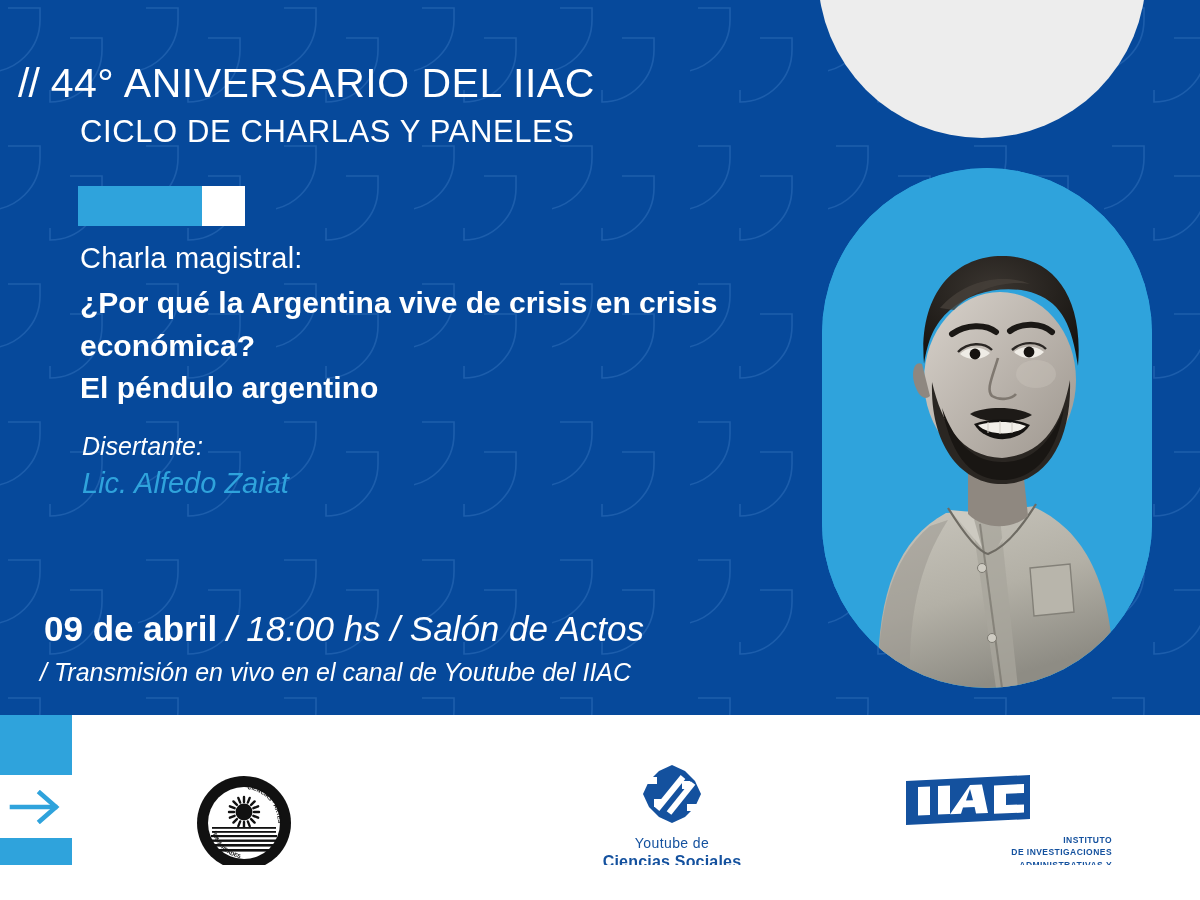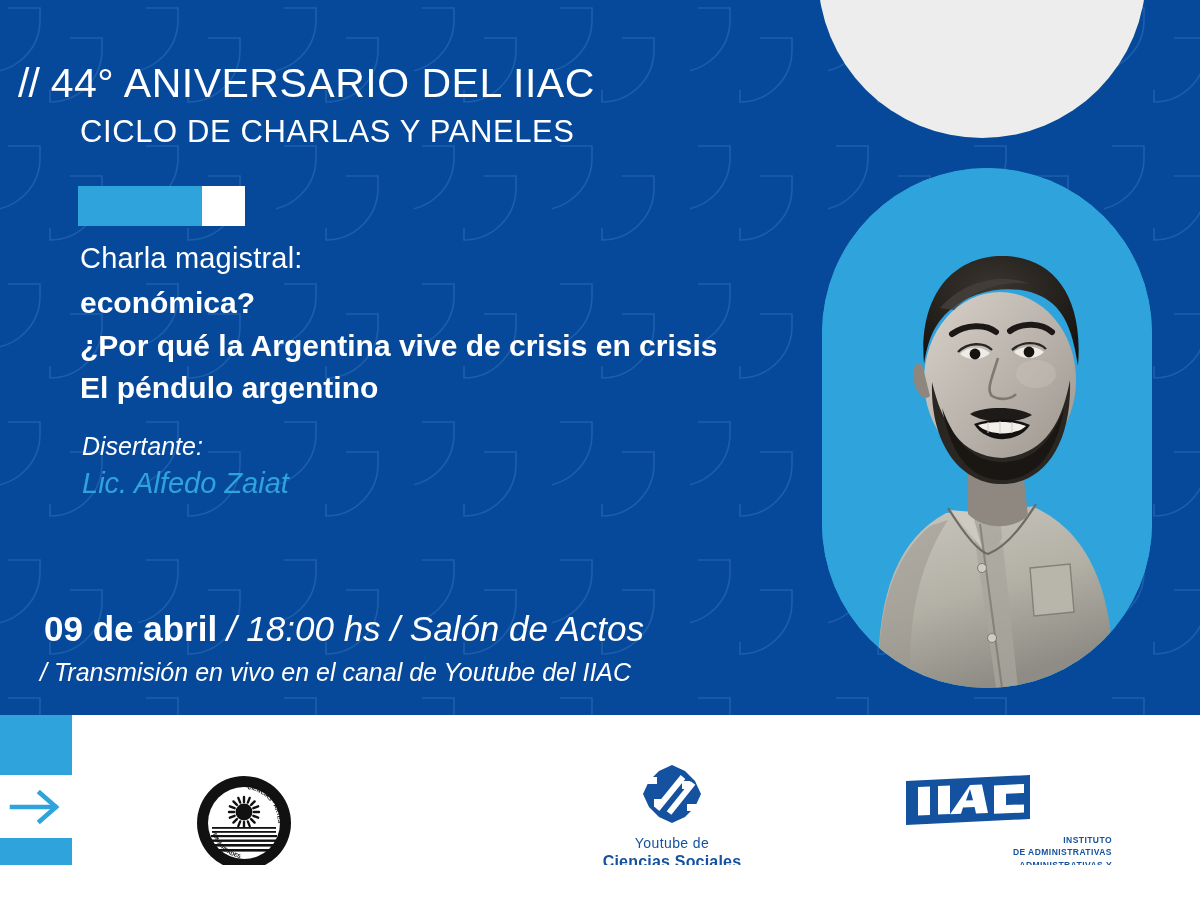--- a/index.html
+++ b/index.html
@@ -298,22 +298,22 @@
     </div>
 
     <div class="flagbar">
       <div class="flag-blue"></div>
       <div class="flag-white"></div>
     </div>
 
     <div class="talk">
       <div class="talk-kicker">Charla magistral:</div>
       <div class="talk-title">
+        <div>¿Por qué la Argentina vive de crisis en crisis</div>
         <div>económica?</div>
-        <div>¿Por qué la Argentina vive de crisis en crisis</div>
         <div>El péndulo argentino</div>
       </div>
     </div>
 
     <div class="speaker">
       <div class="sp-label">Disertante:</div>
       <div class="sp-name">Lic. Alfedo Zaiat</div>
     </div>
 
     <div class="when">
@@ -414,20 +414,20 @@
           <g fill="#ffffff">
             <path d="M16 12 L28 11.5 L28 40 L16 40.5 Z"></path>
             <path d="M36 11 L48 10.5 L48 39 L36 39.5 Z"></path>
             <path d="M68 10 L80 9.5 L86 38 L74 38.5 L72.6 32 L61 32.5 L59 38.8 L48 39.2 Z
                      M64 25.5 L71 25.2 L68 14 Z"></path>
             <path d="M122 9 L122 18 L104 18.8 L104 30 L122 29.4 L122 37.6 L92 38.8 L92 10.4 Z"></path>
           </g>
         </svg>
         <div class="iiac-sub">
           <div>INSTITUTO</div>
-          <div>DE ADMINISTRATIVAS</div>
+          <div>DE INVESTIGACIONES</div>
           <div>ADMINISTRATIVAS Y CONTABLES</div>
         </div>
       </div>
 
     </div>
   </div>
 </div>
 
 </body></html>

